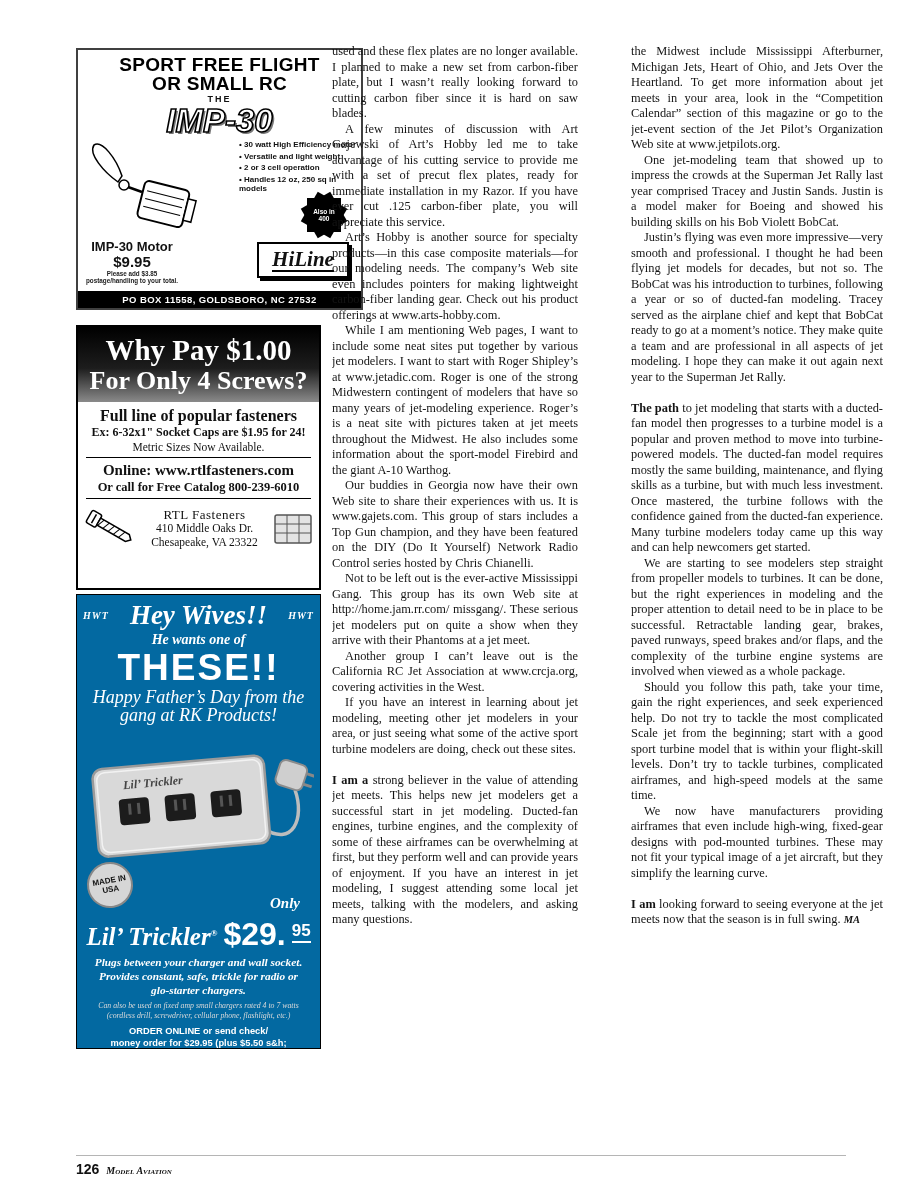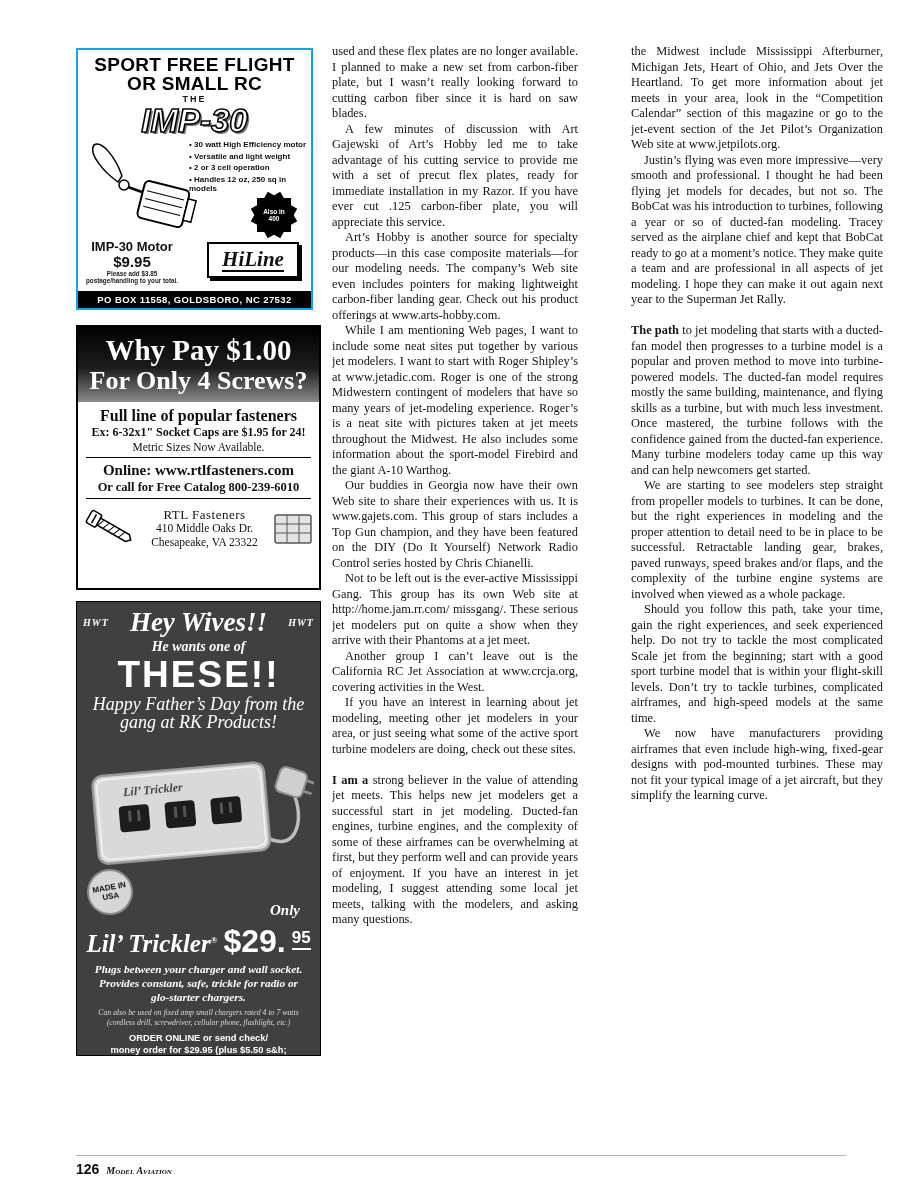--- a/index.html
+++ b/index.html
@@ -15,21 +15,21 @@
   .para { margin: 0; }
   .para.ind { text-indent: 13px; }
   .para.lead { margin-top: 15.5px; }
   .lead-b { font-weight: bold; }
   .ma-tail { font-weight: bold; font-style: italic; font-size: 10.5px; }
 
   
   .ads-col { position: absolute; left: 76px; top: 48px; width: 245px; }
 
   
-  .ad1 { position: relative; width: 237px; height: 262px; border: 2px solid #0ea5e9; background: #fff;
+  .ad1 { position: relative; width: 287px; height: 262px; border: 2px solid #404040; background: #fff;
          font-family: "Liberation Sans", sans-serif; padding: 5px 4px 0 4px; overflow: hidden; }
   .ad1-title { text-align: center; font-weight: bold; font-size: 19px; line-height: 19px;
                letter-spacing: 0.3px; color: #000; }
   .ad1-the { text-align: center; font-weight: bold; font-size: 9px; letter-spacing: 2px; margin-top: 1px; }
   .ad1-model { text-align: center; font-style: italic; font-weight: bold; font-size: 33px; line-height: 34px;
                color: #fff; -webkit-text-stroke: 1.6px #000; text-shadow: 2px 2px 0 #777; }
   .ad1-mid { position: relative; height: 100px; }
   .ad1-motor { position: absolute; left: 0; top: 2px; }
   .ad1-bullets { position: absolute; right: 0; top: 2px; width: 118px; font-size: 8px; font-weight: bold;
                  line-height: 9.5px; text-align: left; }
@@ -66,21 +66,21 @@
   .ad2-l3 { font-size: 11.5px; line-height: 14px; }
   .ad2-rule { border-top: 1.5px solid #000; margin: 3px 8px; }
   .ad2-online { font-weight: bold; font-size: 15px; line-height: 18px; }
   .ad2-catalog { font-weight: bold; font-size: 12.5px; line-height: 16px; }
   .ad2-bottom { display: flex; align-items: center; justify-content: space-between; padding: 2px 6px; }
   .ad2-addr { text-align: center; }
   .ad2-company { font-size: 13px; line-height: 15px; letter-spacing: 0.5px; }
   .ad2-addr-line { font-size: 11.5px; line-height: 13.5px; }
 
   
-  .ad3 { position: relative; width: 245px; height: 455px; background: #404040; color: #fff; margin-top: 11px;
+  .ad3 { position: relative; width: 245px; height: 455px; background: #0369a1; color: #fff; margin-top: 4px;
          border: 1px solid #000; overflow: hidden; padding: 6px 6px 4px 6px; text-align: center;
          font-family: "Liberation Serif", serif; }
   .ad3-toprow { display: flex; align-items: center; justify-content: space-between; }
   .hwt { font-size: 10px; font-weight: bold; font-style: italic; letter-spacing: 1px; }
   .ad3-headline { font-size: 27px; font-weight: bold; font-style: italic; line-height: 28px; }
   .ad3-sub1 { font-size: 14px; font-weight: bold; font-style: italic; line-height: 17px; margin-top: 2px; }
   .ad3-these { font-family: "Liberation Sans", sans-serif; font-size: 37px; font-weight: bold;
                letter-spacing: 2px; line-height: 40px; }
   .ad3-sub3 { font-size: 18px; font-weight: normal; font-style: italic; line-height: 18px; }
   .photo { position: relative; width: 231px; height: 188px; margin: 4px auto 0 auto; }
@@ -277,25 +277,27 @@
     <p class="para ind"><span>While I am mentioning Web pages, I want to include some neat sites put together by various jet modelers. I want to start with Roger Shipley’s at www.jetadic.com. Roger is one of the strong Midwestern contingent of modelers that have so many years of jet-modeling experience. Roger’s is a neat site with pictures taken at jet meets throughout the Midwest. He also includes some information about the sport-model Firebird and the giant A-10 Warthog.</span></p>
     <p class="para ind"><span>Our buddies in Georgia now have their own Web site to share their experiences with us. It is www.gajets.com. This group of stars includes a Top Gun champion, and they have been featured on the DIY (Do It Yourself) Network Radio Control series hosted by Chris Chianelli.</span></p>
     <p class="para ind"><span>Not to be left out is the ever-active Mississippi Gang. This group has its own Web site at http://home.jam.rr.com/ missgang/. These serious jet modelers put on quite a show when they arrive with their Phantoms at a jet meet.</span></p>
     <p class="para ind"><span>Another group I can’t leave out is the California RC Jet Association at www.crcja.org, covering activities in the West.</span></p>
     <p class="para ind"><span>If you have an interest in learning about jet modeling, meeting other jet modelers in your area, or just seeing what some of the active sport turbine modelers are doing, check out these sites.</span></p>
     <p class="para lead"><strong class="lead-b">I am a</strong> <span>strong believer in the value of attending jet meets. This helps new jet modelers get a successful start in jet modeling. Ducted-fan engines, turbine engines, and the complexity of some of these airframes can be overwhelming at first, but they perform well and can provide years of enjoyment. If you have an interest in jet modeling, I suggest attending some local jet meets, talking with the modelers, and asking many questions.</span></p>
   </div>
 
   <div class="col col2">
     <p class="para"><span>the Midwest include Mississippi Afterburner, Michigan Jets, Heart of Ohio, and Jets Over the Heartland. To get more information about jet meets in your area, look in the “Competition Calendar” section of this magazine or go to the jet-event section of the Jet Pilot’s Organization Web site at www.jetpilots.org.</span></p>
+    <p class="para ind"><span>One jet-modeling team that showed up to impress the crowds at the Superman Jet Rally last year comprised Tracey and Justin Sands. Justin is a model maker for Boeing and showed his building skills on his Bob Violett BobCat.</span></p>
     <p class="para ind"><span>Justin’s flying was even more impressive—very smooth and professional. I thought he had been flying jet models for decades, but not so. The BobCat was his introduction to turbines, following a year or so of ducted-fan modeling. Tracey served as the airplane chief and kept that BobCat ready to go at a moment’s notice. They make quite a team and are professional in all aspects of jet modeling. I hope they can make it out again next year to the Superman Jet Rally.</span></p>
     <p class="para lead"><strong class="lead-b">The path</strong> <span>to jet modeling that starts with a ducted-fan model then progresses to a turbine model is a popular and proven method to move into turbine-powered models. The ducted-fan model requires mostly the same building, maintenance, and flying skills as a turbine, but with much less investment. Once mastered, the turbine follows with the confidence gained from the ducted-fan experience. Many turbine modelers today came up this way and can help newcomers get started.</span></p>
     <p class="para ind"><span>We are starting to see modelers step straight from propeller models to turbines. It can be done, but the right experiences in modeling and the proper attention to detail need to be in place to be successful. Retractable landing gear, brakes, paved runways, speed brakes and/or flaps, and the complexity of the turbine engine systems are involved when viewed as a whole package.</span></p>
     <p class="para ind"><span>Should you follow this path, take your time, gain the right experiences, and seek experienced help. Do not try to tackle the most complicated Scale jet from the beginning; start with a good sport turbine model that is within your flight-skill levels. Don’t try to tackle turbines, complicated airframes, and high-speed models at the same time.</span></p>
     <p class="para ind"><span>We now have manufacturers providing airframes that even include high-wing, fixed-gear designs with pod-mounted turbines. These may not fit your typical image of a jet aircraft, but they simplify the learning curve.</span></p>
+    <p class="para lead"><strong class="lead-b">I am</strong> <span>looking forward to seeing everyone at the jet meets now that the season is in full swing.</span> <span class="ma-tail">MA</span></p>
   </div>
 
   <div class="footer">
     <span class="page-num">126</span>
     <span class="mag-name">Model Aviation</span>
   </div>
 
 </div>
 
 </body></html>

